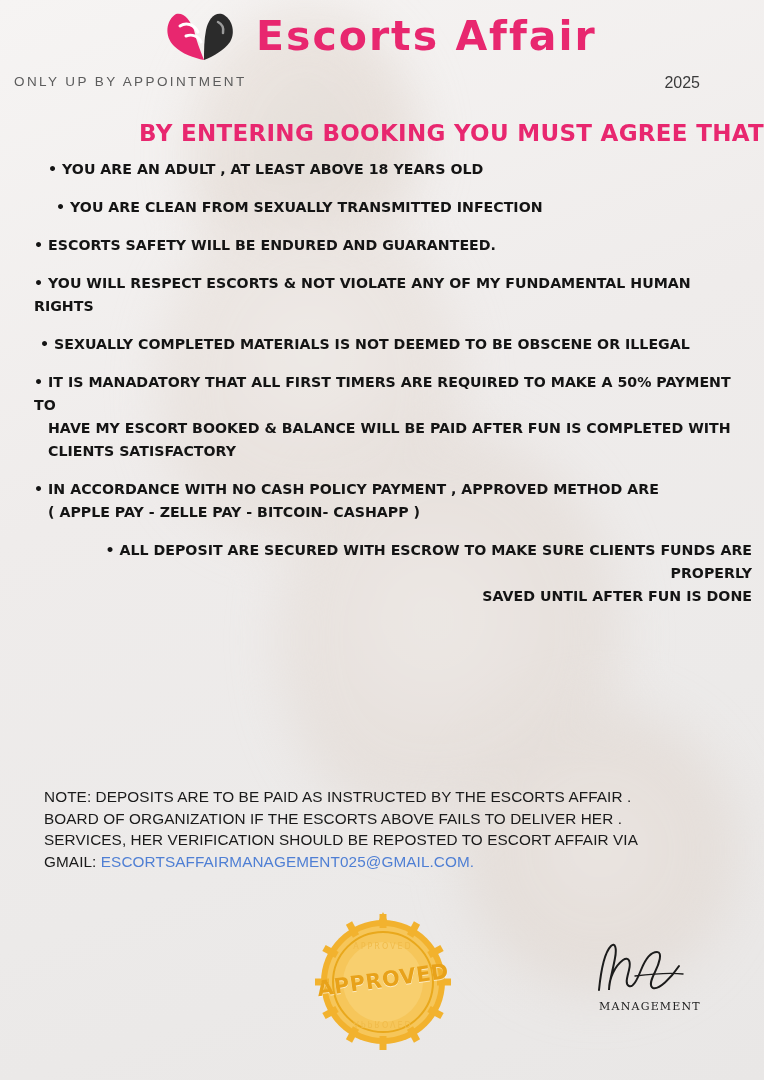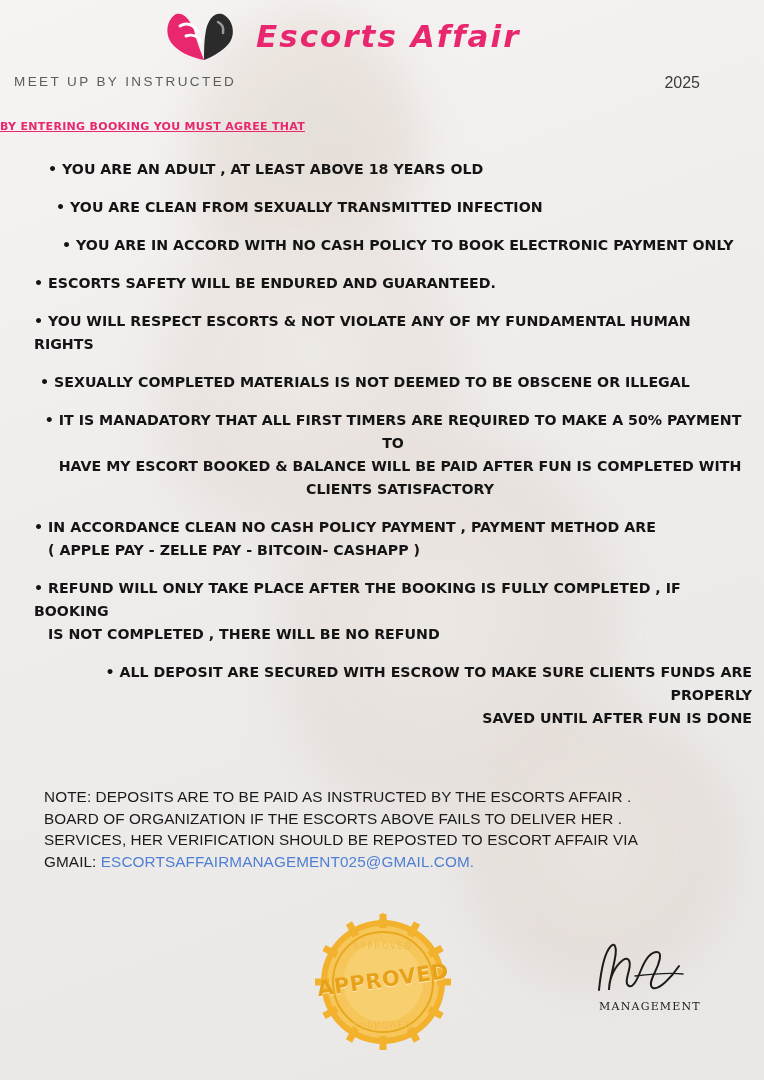--- a/index.html
+++ b/index.html
@@ -57,25 +57,24 @@
   }
   .logo-mark {
     position: relative;
     width: 86px;
     height: 60px;
   }
   .logo-mark svg { display: block; }
   .brand {
     font-family: "DejaVu Sans", sans-serif;
     font-weight: bold;
-    font-size: 31px;
+    font-size: 41px;
     letter-spacing: 2px;
     color: #e8276f;
     white-space: nowrap;
-    font-style: italic;
   }
   .appointment {
     position: absolute;
     left: 14px;
     top: 74px;
     font-size: 13.5px;
     letter-spacing: 2.4px;
     color: #5c5c5c;
     font-family: "Liberation Sans", sans-serif;
   }
@@ -87,27 +86,26 @@
     color: #3b3b3b;
     font-family: "Liberation Sans", sans-serif;
   }
 
   
   .title {
     position: absolute;
     left: 0;
     right: 0;
     top: 120px;
-    text-align: left;
-    font-family: "DejaVu Sans", sans-serif;
-    font-weight: bold;
-    font-size: 11px;
+    text-align: right;
+    font-family: "DejaVu Sans", sans-serif;
+    font-weight: bold;
+    font-size: 23px;
     letter-spacing: 0.3px;
     color: #e8276f;
-    text-decoration: underline;
   }
 
   
   .clauses {
     position: absolute;
     left: 0;
     top: 158px;
     width: 764px;
   }
   .clause {
@@ -226,36 +224,34 @@
         <svg width="86" height="60" viewBox="0 0 86 60" xmlns="http://www.w3.org/2000/svg">
           <path d="M16 8 C6 14 4 30 14 40 C22 48 34 52 44 54 C40 44 36 34 34 24 C30 14 24 6 16 8 Z" fill="#e8276f"></path>
           <path d="M44 54 C54 50 64 44 70 36 C76 26 72 12 62 8 C54 6 48 14 46 24 C44 34 44 44 44 54 Z" fill="#2b2b2b"></path>
           <path d="M20 20 C26 16 34 18 38 26" stroke="#ffffff" stroke-width="3" fill="none" stroke-linecap="round"></path>
           <path d="M26 30 C32 28 38 30 41 36" stroke="#ffffff" stroke-width="3" fill="none" stroke-linecap="round"></path>
           <path d="M58 16 C62 18 64 22 63 27" stroke="#9b9b9b" stroke-width="2.5" fill="none" stroke-linecap="round"></path>
         </svg>
       </div>
       <div class="brand">Escorts  Affair</div>
     </div>
-    <div class="appointment">MEET UP BY INSTRUCTED</div>
+    <div class="appointment">ONLY UP BY APPOINTMENT</div>
     <div class="year">2025</div>
   </div>
 
   <div class="title">BY ENTERING BOOKING YOU MUST AGREE THAT</div>
 
   <div class="clauses">
       <div class="clause" style="padding-left: 48px;"><span class="bullet">•</span><span>YOU ARE AN ADULT , AT LEAST ABOVE 18 YEARS OLD</span></div>
       <div class="clause" style="padding-left: 56px;"><span class="bullet">•</span><span>YOU ARE CLEAN FROM SEXUALLY  TRANSMITTED INFECTION</span></div>
-      <div class="clause" style="padding-left: 62px;"><span class="bullet">•</span><span>YOU ARE IN ACCORD WITH NO CASH POLICY TO BOOK ELECTRONIC PAYMENT ONLY</span></div>
       <div class="clause" style="padding-left: 34px;"><span class="bullet">•</span><span>ESCORTS SAFETY WILL BE ENDURED AND GUARANTEED.</span></div>
       <div class="clause" style="padding-left: 34px;"><span class="bullet">•</span><span>YOU WILL RESPECT ESCORTS &amp; NOT VIOLATE ANY OF MY FUNDAMENTAL HUMAN RIGHTS</span></div>
       <div class="clause" style="padding-left: 40px;"><span class="bullet">•</span><span>SEXUALLY COMPLETED MATERIALS IS NOT DEEMED TO BE OBSCENE OR ILLEGAL</span></div>
-      <div class="clause" style="padding-left: 34px; text-align: center;"><span class="bullet">•</span><span>IT IS MANADATORY THAT ALL FIRST TIMERS ARE REQUIRED TO MAKE A 50%  PAYMENT TO</span><span class="cont">HAVE MY ESCORT BOOKED &amp; BALANCE WILL BE PAID AFTER FUN IS COMPLETED WITH</span><span class="cont">CLIENTS SATISFACTORY</span></div>
-      <div class="clause" style="padding-left: 34px;"><span class="bullet">•</span><span>IN ACCORDANCE CLEAN NO CASH POLICY PAYMENT , PAYMENT METHOD ARE</span><span class="cont">( APPLE PAY - ZELLE PAY - BITCOIN- CASHAPP )</span></div>
-      <div class="clause" style="padding-left: 34px;"><span class="bullet">•</span><span>REFUND WILL ONLY TAKE PLACE AFTER THE BOOKING IS FULLY COMPLETED , IF BOOKING</span><span class="cont">IS NOT COMPLETED , THERE WILL BE NO REFUND</span></div>
+      <div class="clause" style="padding-left: 34px;"><span class="bullet">•</span><span>IT IS MANADATORY THAT ALL FIRST TIMERS ARE REQUIRED TO MAKE A 50%  PAYMENT TO</span><span class="cont">HAVE MY ESCORT BOOKED &amp; BALANCE WILL BE PAID AFTER FUN IS COMPLETED WITH</span><span class="cont">CLIENTS SATISFACTORY</span></div>
+      <div class="clause" style="padding-left: 34px;"><span class="bullet">•</span><span>IN ACCORDANCE WITH NO CASH POLICY PAYMENT , APPROVED METHOD ARE</span><span class="cont">( APPLE PAY - ZELLE PAY - BITCOIN- CASHAPP )</span></div>
       <div class="clause" style="padding-left: 34px; text-align: right;"><span class="bullet">•</span><span>ALL DEPOSIT ARE SECURED WITH ESCROW TO MAKE SURE CLIENTS FUNDS ARE PROPERLY</span><span class="cont">SAVED UNTIL AFTER FUN IS DONE</span></div>
     </div>
 
   <div class="note">
     <div>NOTE: DEPOSITS ARE TO BE PAID AS INSTRUCTED BY THE ESCORTS AFFAIR   .</div>
     <div>BOARD OF ORGANIZATION IF THE ESCORTS ABOVE FAILS  TO  DELIVER HER  .</div>
     <div>SERVICES, HER VERIFICATION SHOULD BE REPOSTED TO ESCORT AFFAIR VIA</div>
     <div><span>GMAIL: </span><a class="email" href="#">ESCORTSAFFAIRMANAGEMENT025@GMAIL.COM.</a></div>
   </div>
 

